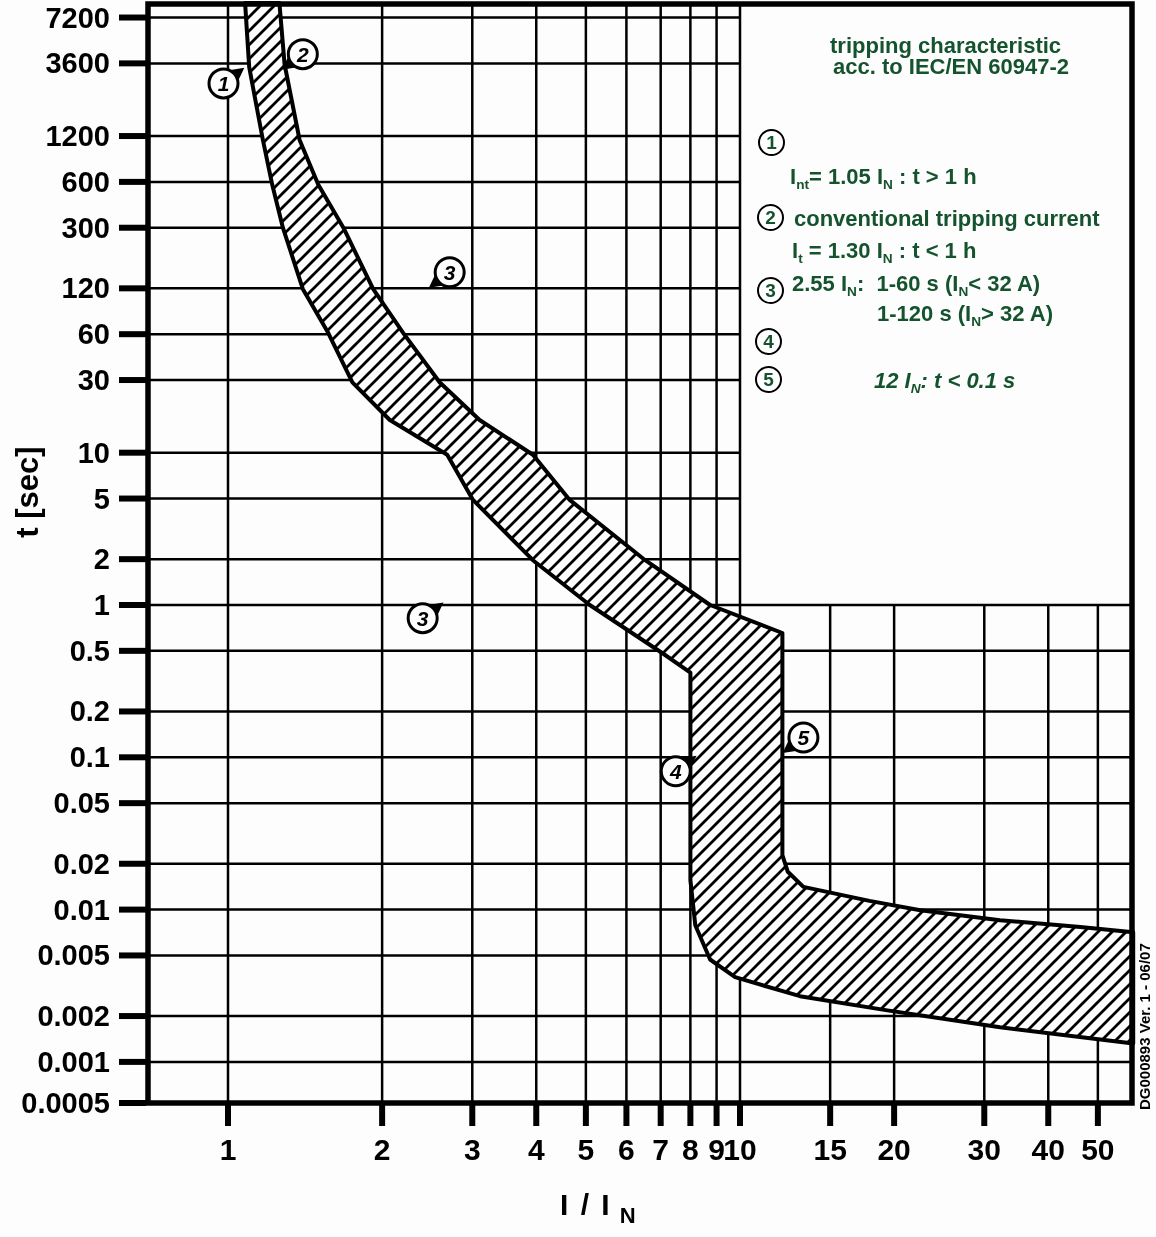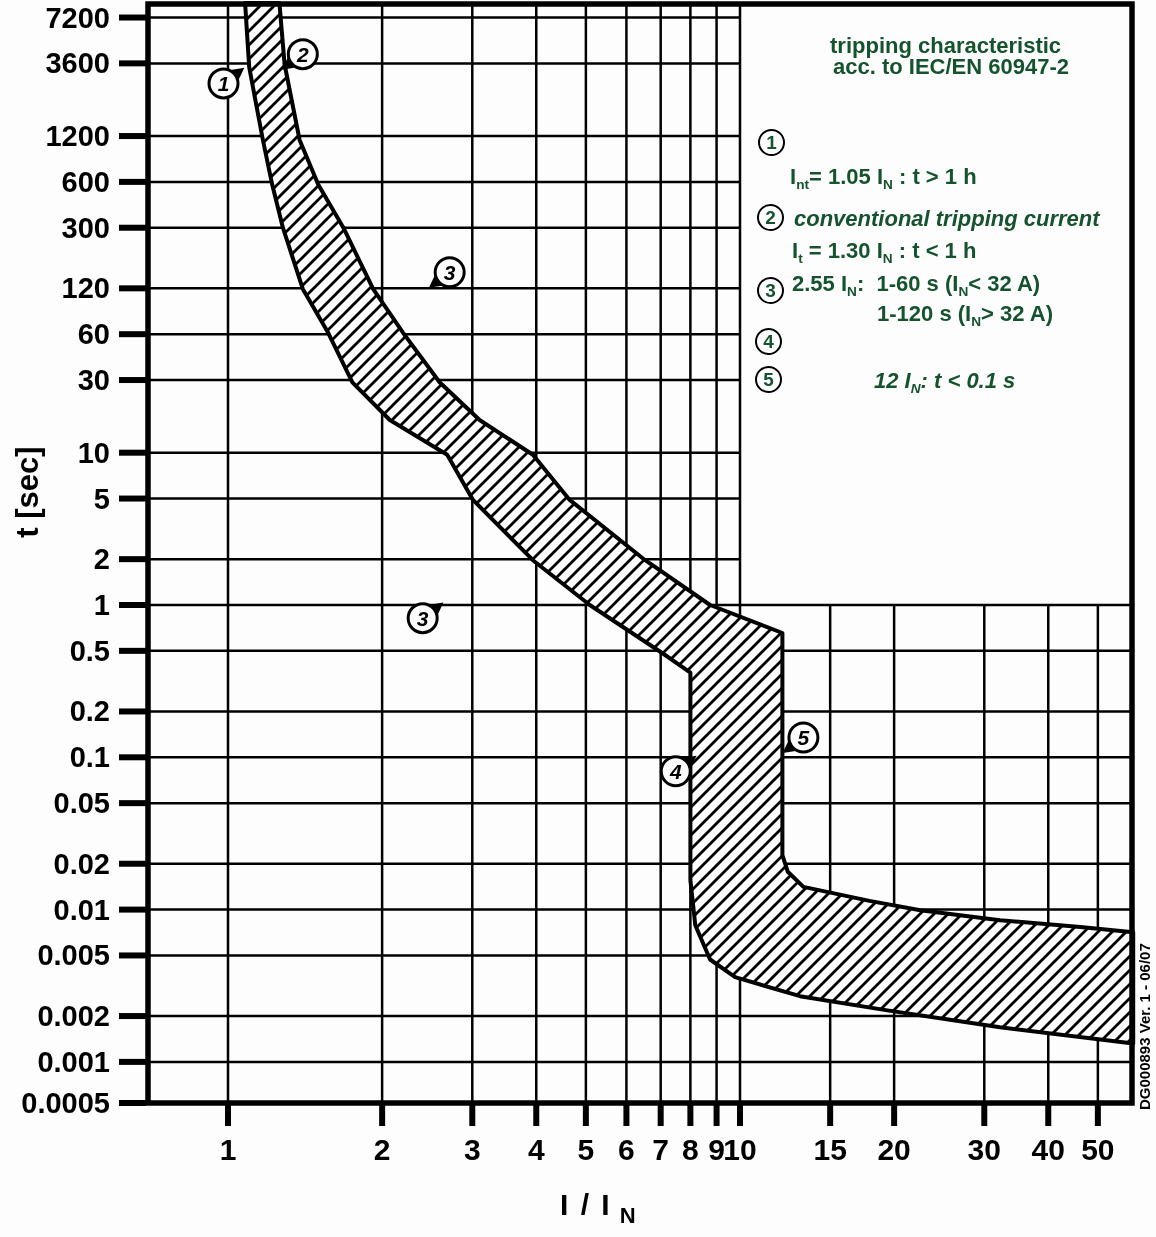--- a/index.html
+++ b/index.html
@@ -179,21 +179,21 @@
         <text x="803.4120401751479" y="744.9501670582106" text-anchor="middle" font-size="21" font-weight="bold" font-style="italic">5</text>
       </g>
       <text transform="translate(1150,1110) rotate(-90)" font-size="15" font-weight="bold">DG000893 Ver. 1 - 06/07</text>
     </svg>
   <div id="legend">
       <div class="lrow" style="left: 88px; top: 33px;"><span>tripping characteristic</span></div>
       <div class="lrow" style="left: 91px; top: 54px;"><span>acc. to IEC/EN 60947-2</span></div>
       <div class="lrow" style="left: 16px; top: 129px;"><span class="circ">1</span></div>
       <div class="lrow" style="left: 48px; top: 164px;"><span>I</span><span class="sub">nt</span><span>= 1.05 I</span><span class="sub">N</span><span> : t &gt; 1 h</span></div>
       <div class="lrow" style="left: 15px; top: 204px;"><span class="circ">2</span></div>
-      <div class="lrow" style="left: 52px; top: 206px; font-style: italic;"><span>conventional tripping current</span></div>
+      <div class="lrow" style="left: 52px; top: 206px;"><span>conventional tripping current</span></div>
       <div class="lrow" style="left: 50px; top: 238px; text-align: center;"><span>I</span><span class="sub">t</span><span> = 1.30 I</span><span class="sub">N</span><span> : t &lt; 1 h</span></div>
       <div class="lrow" style="left: 15px; top: 277px;"><span class="circ">3</span></div>
       <div class="lrow" style="left: 50px; top: 271px;"><span>2.55 I</span><span class="sub">N</span><span>:  1-60 s (I</span><span class="sub">N</span><span>&lt; 32 A)</span></div>
       <div class="lrow" style="left: 135px; top: 301px;"><span>1-120 s (I</span><span class="sub">N</span><span>&gt; 32 A)</span></div>
       <div class="lrow" style="left: 13px; top: 328px;"><span class="circ">4</span></div>
       <div class="lrow" style="left: 13px; top: 366px;"><span class="circ">5</span></div>
       <div class="lrow" style="left: 132px; top: 368px; font-style: italic;"><span>12 I</span><span class="sub">N</span><span>: t &lt; 0.1 s</span></div>
     </div>
 </div>
 

